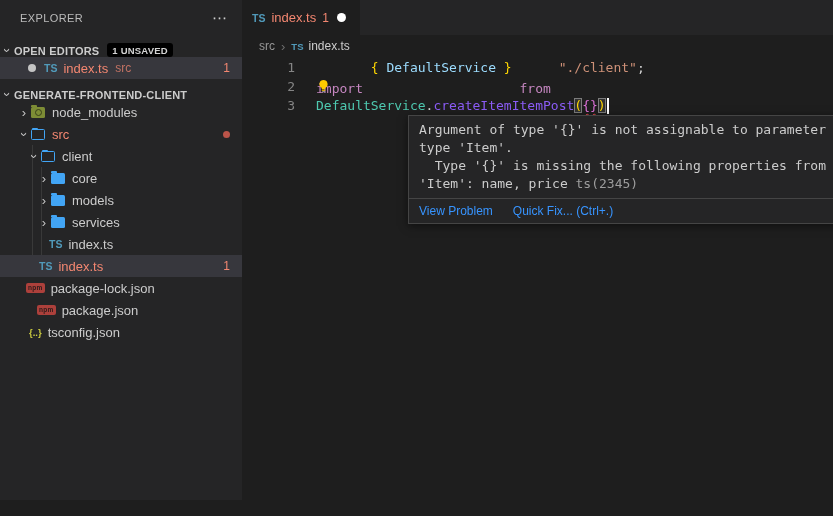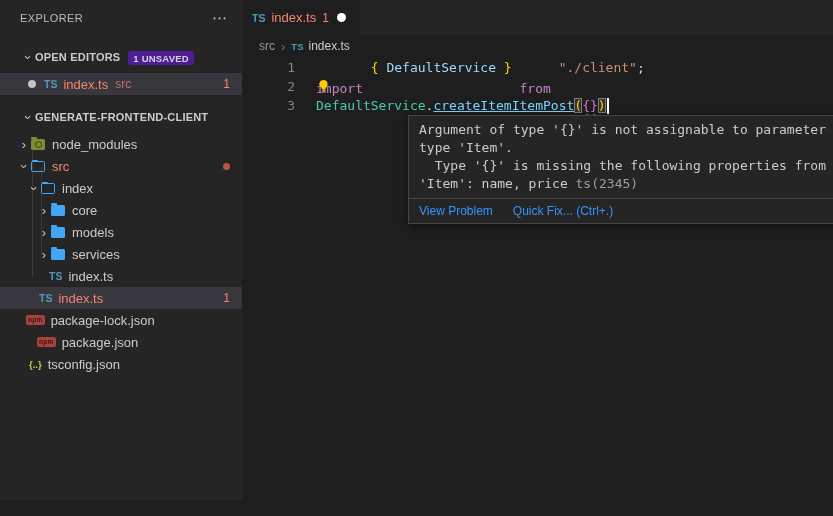--- a/index.html
+++ b/index.html
@@ -7,25 +7,25 @@
   body { font-family:"Liberation Sans", sans-serif; }
   .app { position:relative; width:833px; height:500px; overflow:hidden; background:#1e1e1e; }
 
   
   .sidebar { position:absolute; left:0; top:0; width:242px; height:516px; background:#252526; color:#cccccc; }
   .pane-header { height:35px; display:flex; align-items:center; padding:0 14px 0 20px; }
   .pane-title { font-size:11px; color:#bbbbbb; letter-spacing:.4px; }
   .spacer { flex:1; }
   .kebab { color:#d0d0d0; font-size:15px; letter-spacing:1px; cursor:pointer; }
 
-  .sec-row { height:22px; display:flex; align-items:flex-start; padding-left:21px;margin-top:16px; }
+  .sec-row { height:22px; display:flex; align-items:flex-end; padding-left:0; }
   .sec-label { font-size:11px; font-weight:bold; color:#cccccc; letter-spacing:.2px; }
   .chev { width:14px; color:#c5c5c5; font-size:13px; line-height:1; display:inline-flex; justify-content:center; flex:0 0 14px; }
   .chev.down { transform:rotate(90deg); }
-  .badge-pill { margin-left:8px; background:#4c1d95; color:#d4d4d4; font-size:9.5px; font-weight:bold; border-radius:3px; padding:1.5px 5px; letter-spacing:.2px; }
+  .badge-pill { margin-left:8px; background:#000000; color:#d4d4d4; font-size:9.5px; font-weight:bold; border-radius:3px; padding:1.5px 5px; letter-spacing:.2px; }
 
   .row { height:22px; display:flex; align-items:center; font-size:13px; color:#cccccc; position:relative; cursor:pointer; }
   .row.selected { background:#37373d; }
   .err-text { color:#f48771; }
   .desc { font-size:12px; margin-left:7px; color:#f48771; opacity:.72; }
   .err-badge { margin-left:auto; margin-right:12px; color:#f48771; font-size:12px; }
   .err-dot { margin-left:auto; margin-right:12px; width:7px; height:7px; border-radius:50%; background:#bb5449; }
   .mod-dot { width:8px; height:8px; border-radius:50%; background:#c4c4c4; margin-right:8px; flex:0 0 8px; }
 
   .ts-ico { color:#519aba; font-weight:bold; font-size:10.5px; margin-right:6px; letter-spacing:0; flex:0 0 auto; }
@@ -53,21 +53,21 @@
   .breadcrumb { height:22px; display:flex; align-items:center; padding-left:17px; font-size:12px; color:#969696; }
   .bc-sep { margin:0 6px; color:#6e6e6e; font-size:13px; }
   .bc-file { color:#cccccc; }
   .breadcrumb .ts-ico { font-size:9.5px; margin-right:5px; }
 
   .code { padding-top:1px; font-family:"DejaVu Sans Mono", monospace; font-size:13px; }
   .code-line { height:19px; display:flex; align-items:center; white-space:pre; }
   .ln { width:53px; text-align:right; color:#858585; flex:0 0 53px; }
   .lc { margin-left:21px; display:flex; align-items:center; }
   .tk-kw { color:#c586c0;margin-top:42px; } .tk-pl { color:#d4d4d4; } .tk-vr { color:#9cdcfe; }
-  .tk-st { color:#ce9178; } .tk-cl { color:#4ec9b0; } .tk-fn { color:#7dd3fc;text-decoration:underline; }
+  .tk-st { color:#ce9178; } .tk-cl { color:#4ec9b0; } .tk-fn { color:#8b5cf6; }
   .tk-b1 { color:#ffd700; } .tk-b2 { color:#da70d6; }
   .tk-mt { outline:1px solid #7c7c7c; outline-offset:-1px; background:rgba(110,110,110,.25); }
   .tk-er { text-decoration:underline wavy #f14c4c; text-decoration-thickness:1px; text-underline-offset:3px; }
   .cursor { display:inline-block; width:2px; height:16px; background:#ffffff; margin-left:1px; }
   .bulb { width:15px; height:15px; display:inline-block; }
 
   
   .hover { position:absolute; left:408px; top:115px; width:556px; background:#252526; border:1px solid #454545; box-shadow:0 2px 8px rgba(0,0,0,.5); z-index:10; }
   .hover-body { padding:5px 10px; font-family:"DejaVu Sans Mono", monospace; font-size:13px; line-height:18px; color:#cccccc; }
   .hover-line { white-space:pre; }
@@ -119,21 +119,21 @@
     <div class="row" style="padding-left:17px;">
       <span class="chev down">›</span>
       <span class="folder open"></span>
       <span class="err-text">src</span>
       <span class="err-dot"></span>
     </div>
 
     <div class="row" style="padding-left:27px;">
       <span class="chev down">›</span>
       <span class="folder open"></span>
-      <span>index</span>
+      <span>client</span>
     </div>
 
     <div class="row" style="padding-left:37px;">
       <span class="chev">›</span>
       <span class="folder"></span>
       <span>core</span>
     </div>
 
     <div class="row" style="padding-left:37px;">
       <span class="chev">›</span>

